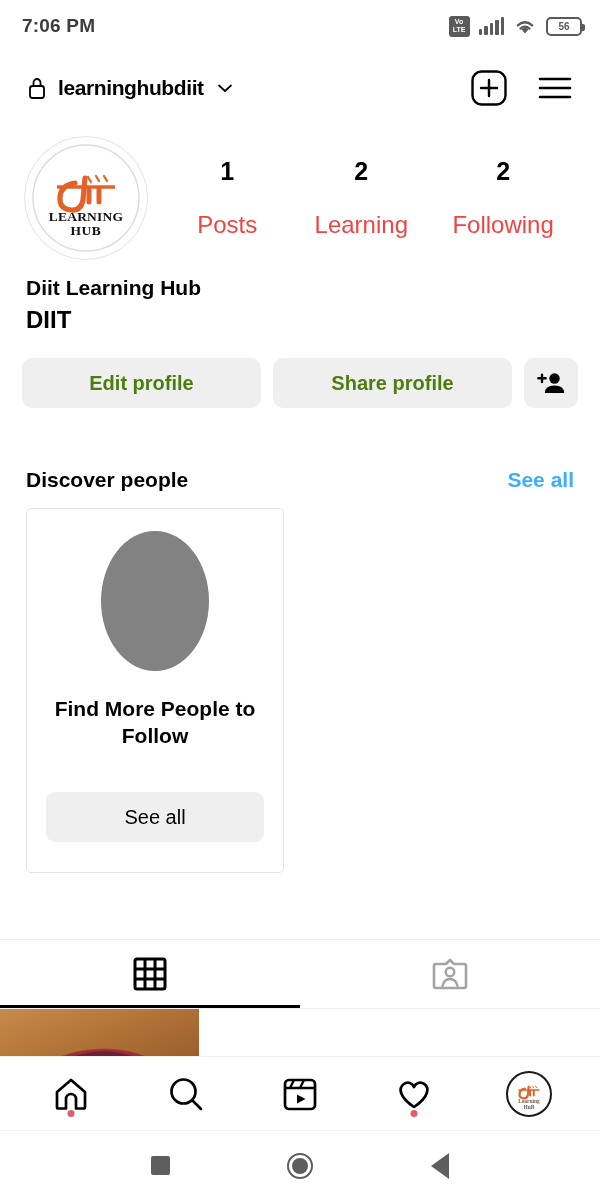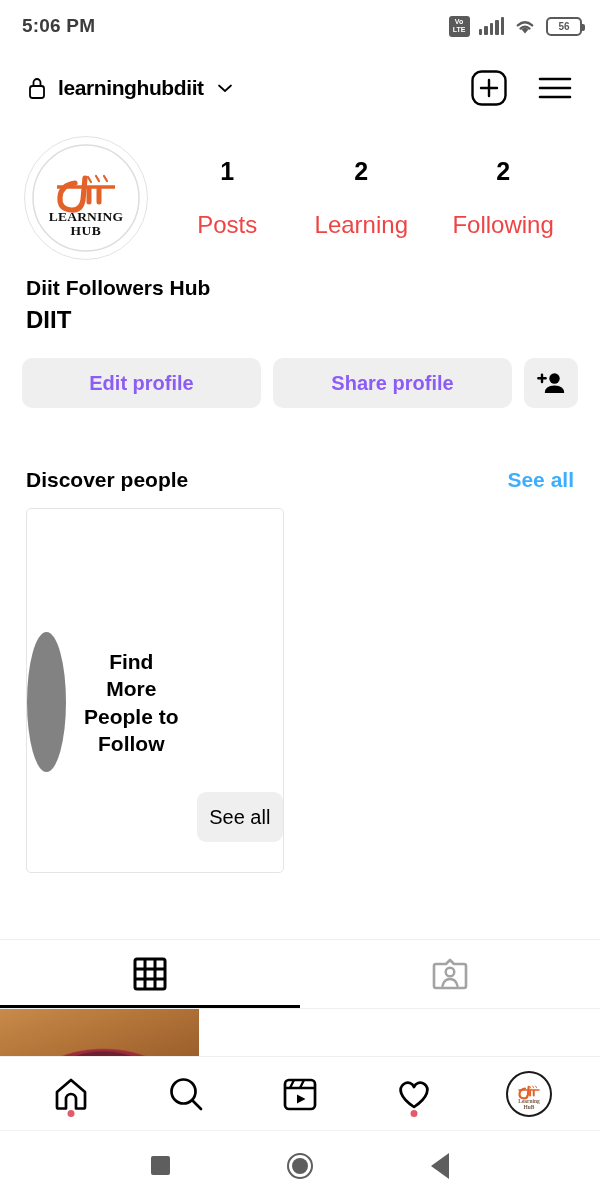--- a/index.html
+++ b/index.html
@@ -199,21 +199,21 @@
     padding: 22px 22px 0 22px;
   }
   .btn {
     background: #efefef;
     border: none;
     border-radius: 10px;
     height: 50px;
     font-family: inherit;
     font-size: 20px;
     font-weight: 700;
-    color: #8b5cf6;
+    color: #4d7c0f;
     display: flex;
     align-items: center;
     justify-content: center;
     cursor: pointer;
     padding: 0;
   }
   .btn-wide { flex: 1 1 0; }
   .btn-icon {
     width: 54px;
     flex: 0 0 54px;
@@ -244,21 +244,21 @@
     overflow: hidden;
   }
   .discover-card {
     width: 258px;
     flex: 0 0 258px;
     height: 365px;
     border: 1px solid #e4e4e4;
     border-radius: 5px;
     box-sizing: border-box;
     display: flex;
-    flex-direction: row;
+    flex-direction: column;
     align-items: center;
     background: #fff;
   }
   .card-avatar {
     width: 108px;
     height: 140px;
     border-radius: 50%;
     background: #828282;
     margin-top: 22px;
   }
@@ -400,21 +400,21 @@
 
   
   .logo-svg { display: block; }
 </style>
 </head>
 <body>
 
 <div class="screen">
 
   <div class="statusbar">
-    <div class="status-time">5:06 PM</div>
+    <div class="status-time">7:06 PM</div>
     <div class="status-icons">
       <div class="volte">
         <span>Vo</span>
         <span>LTE</span>
       </div>
       <div class="signal">
         <i></i>
           <i></i>
           <i></i>
           <i></i>
@@ -479,21 +479,21 @@
         <div class="stat-label">Learning</div>
       </div>
       <div class="stat">
         <div class="stat-num">2</div>
         <div class="stat-label">Following</div>
       </div>
     </div>
   </div>
 
   <div class="name-block">
-    <div class="display-name">Diit Followers Hub</div>
+    <div class="display-name">Diit Learning Hub</div>
     <div class="bio">DIIT</div>
   </div>
 
   <div class="actions">
     <button class="btn btn-wide">Edit profile</button>
     <button class="btn btn-wide">Share profile</button>
     <button class="btn btn-icon">
       <svg width="28" height="26" viewBox="0 0 28 26">
         <circle cx="17.5" cy="8.5" r="5.2" fill="#000"></circle>
         <path d="M7.8 23 q0 -7.6 9.7 -7.6 q9.7 0 9.7 7.6 Z" fill="#000"></path>

